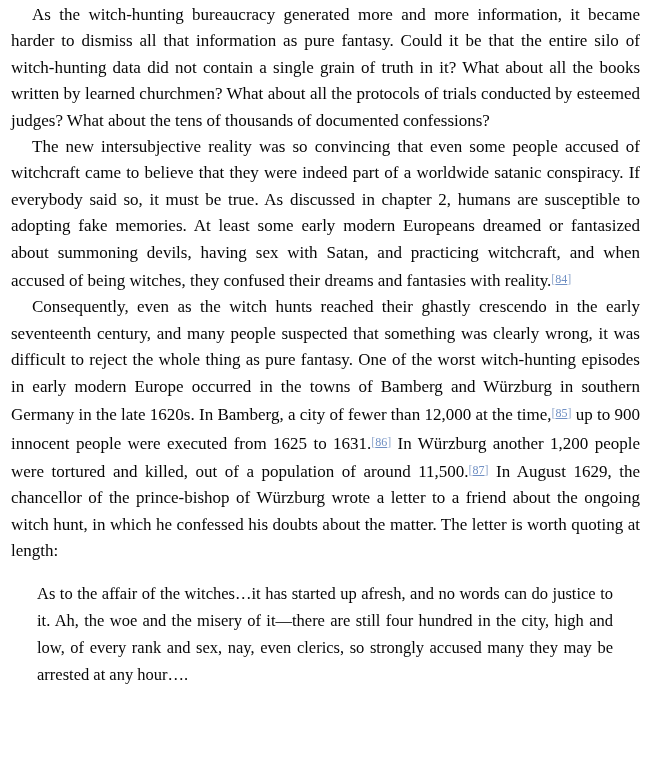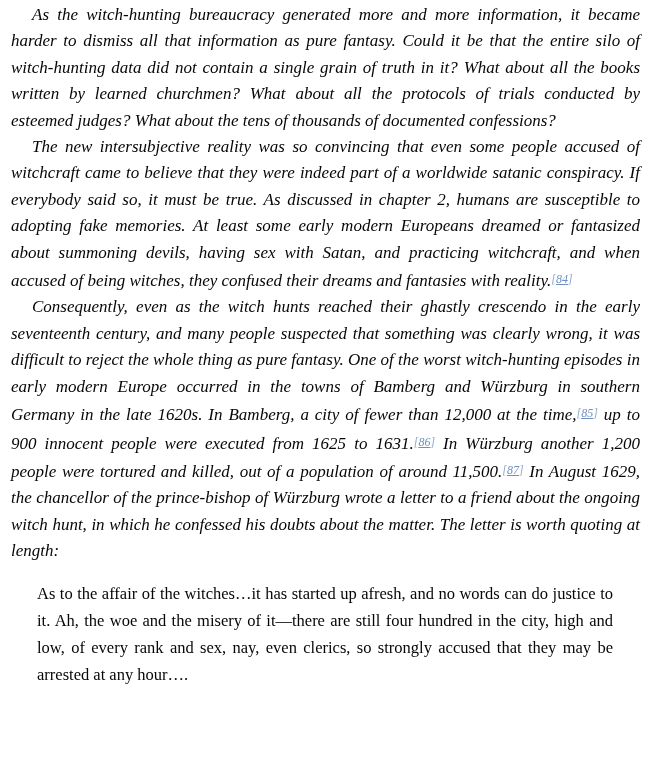--- a/index.html
+++ b/index.html
@@ -20,21 +20,20 @@
     font-family: "Liberation Serif", "DejaVu Serif", serif;
     color: #060606;
     background: #ffffff;
   }
   p.body {
     margin: 0;
     font-size: 17px;
     line-height: 26.4px;
     text-align: justify;
     text-indent: 21px;
-    font-style: italic;
   }
   p.quote {
     margin: 15px 27px 0 26px;
     font-size: 16.5px;
     line-height: 27px;
     text-align: justify;
     text-indent: 0;
   }
   a.fn {
     text-decoration: none;
@@ -53,15 +52,15 @@
   }
 </style>
 </head>
 <body>
 
 <div class="page">
   <div id="content">
       <p class="body"><span>As the witch-hunting bureaucracy generated more and more information, it became harder to dismiss all that information as pure fantasy. Could it be that the entire silo of witch-hunting data did not contain a single grain of truth in it? What about all the books written by learned churchmen? What about all the protocols of trials conducted by esteemed judges? What about the tens of thousands of documented confessions?</span></p>
       <p class="body"><span>The new intersubjective reality was so convincing that even some people accused of witchcraft came to believe that they were indeed part of a worldwide satanic conspiracy. If everybody said so, it must be true. As discussed in chapter 2, humans are susceptible to adopting fake memories. At least some early modern Europeans dreamed or fantasized about summoning devils, having sex with Satan, and practicing witchcraft, and when accused of being witches, they confused their dreams and fantasies with reality.</span><a class="fn" href="#"><span class="bk">[</span><span class="num">84</span><span class="bk">]</span></a></p>
       <p class="body"><span>Consequently, even as the witch hunts reached their ghastly crescendo in the early seventeenth century, and many people suspected that something was clearly wrong, it was difficult to reject the whole thing as pure fantasy. One of the worst witch-hunting episodes in early modern Europe occurred in the towns of Bamberg and Würzburg in southern Germany in the late 1620s. In Bamberg, a city of fewer than 12,000 at the time,</span><a class="fn" href="#"><span class="bk">[</span><span class="num">85</span><span class="bk">]</span></a><span> up to 900 innocent people were executed from 1625 to 1631.</span><a class="fn" href="#"><span class="bk">[</span><span class="num">86</span><span class="bk">]</span></a><span> In Würzburg another 1,200 people were tortured and killed, out of a population of around 11,500.</span><a class="fn" href="#"><span class="bk">[</span><span class="num">87</span><span class="bk">]</span></a><span> In August 1629, the chancellor of the prince-bishop of Würzburg wrote a letter to a friend about the ongoing witch hunt, in which he confessed his doubts about the matter. The letter is worth quoting at length:</span></p>
-      <p class="quote"><span>As to the affair of the witches…it has started up afresh, and no words can do justice to it. Ah, the woe and the misery of it—there are still four hundred in the city, high and low, of every rank and sex, nay, even clerics, so strongly accused that they may be arrested at any hour….</span></p>
+      <p class="quote"><span>As to the affair of the witches…it has started up afresh, and no words can do justice to it. Ah, the woe and the misery of it—there are still four hundred in the city, high and low, of every rank and sex, nay, even clerics, so strongly accused many they may be arrested at any hour….</span></p>
     </div>
 </div>
 
 </body></html>

